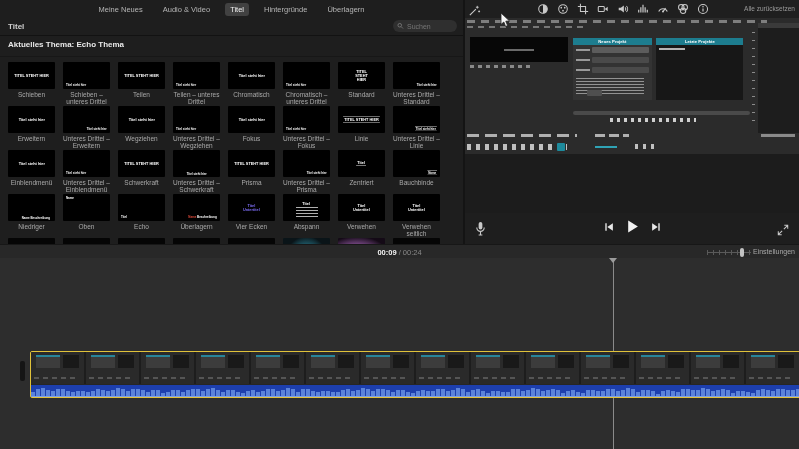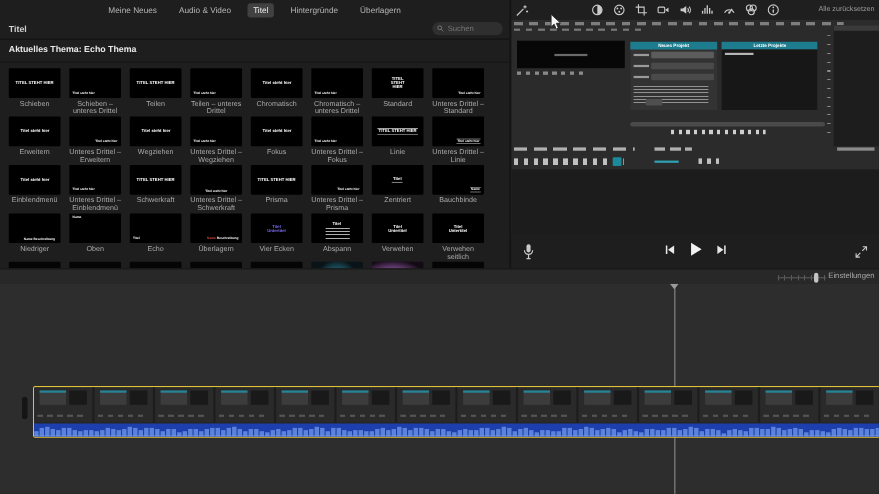--- a/index.html
+++ b/index.html
@@ -571,20 +571,24 @@
           </div>
       </div>
       <div class="fs-slot"><svg width="12" height="12" viewBox="0 0 14 14">
             <path d="M8.5 1.5h4v4M12.5 1.5L8 6" fill="none" stroke="#c9c9c9" stroke-width="1.2"></path>
             <path d="M5.5 12.5h-4v-4M1.5 12.5L6 8" fill="none" stroke="#c9c9c9" stroke-width="1.2"></path>
           </svg></div>
     </div>
   </div>
 
   <div class="scrub-bar">
+    <div class="timecode">
+      <span class="tc-cur">00:09</span>
+      <span class="tc-tot"> <span>/</span> <span>00:24</span></span>
+    </div>
     <div class="zoom-ctl">
       <div class="zoom-ticks"></div>
       <div class="zoom-track"></div>
       <div class="zoom-handle"></div>
     </div>
     <div class="settings-label">Einstellungen</div>
   </div>
 
   <div class="timeline">
     <div class="playhead-tri"></div>

